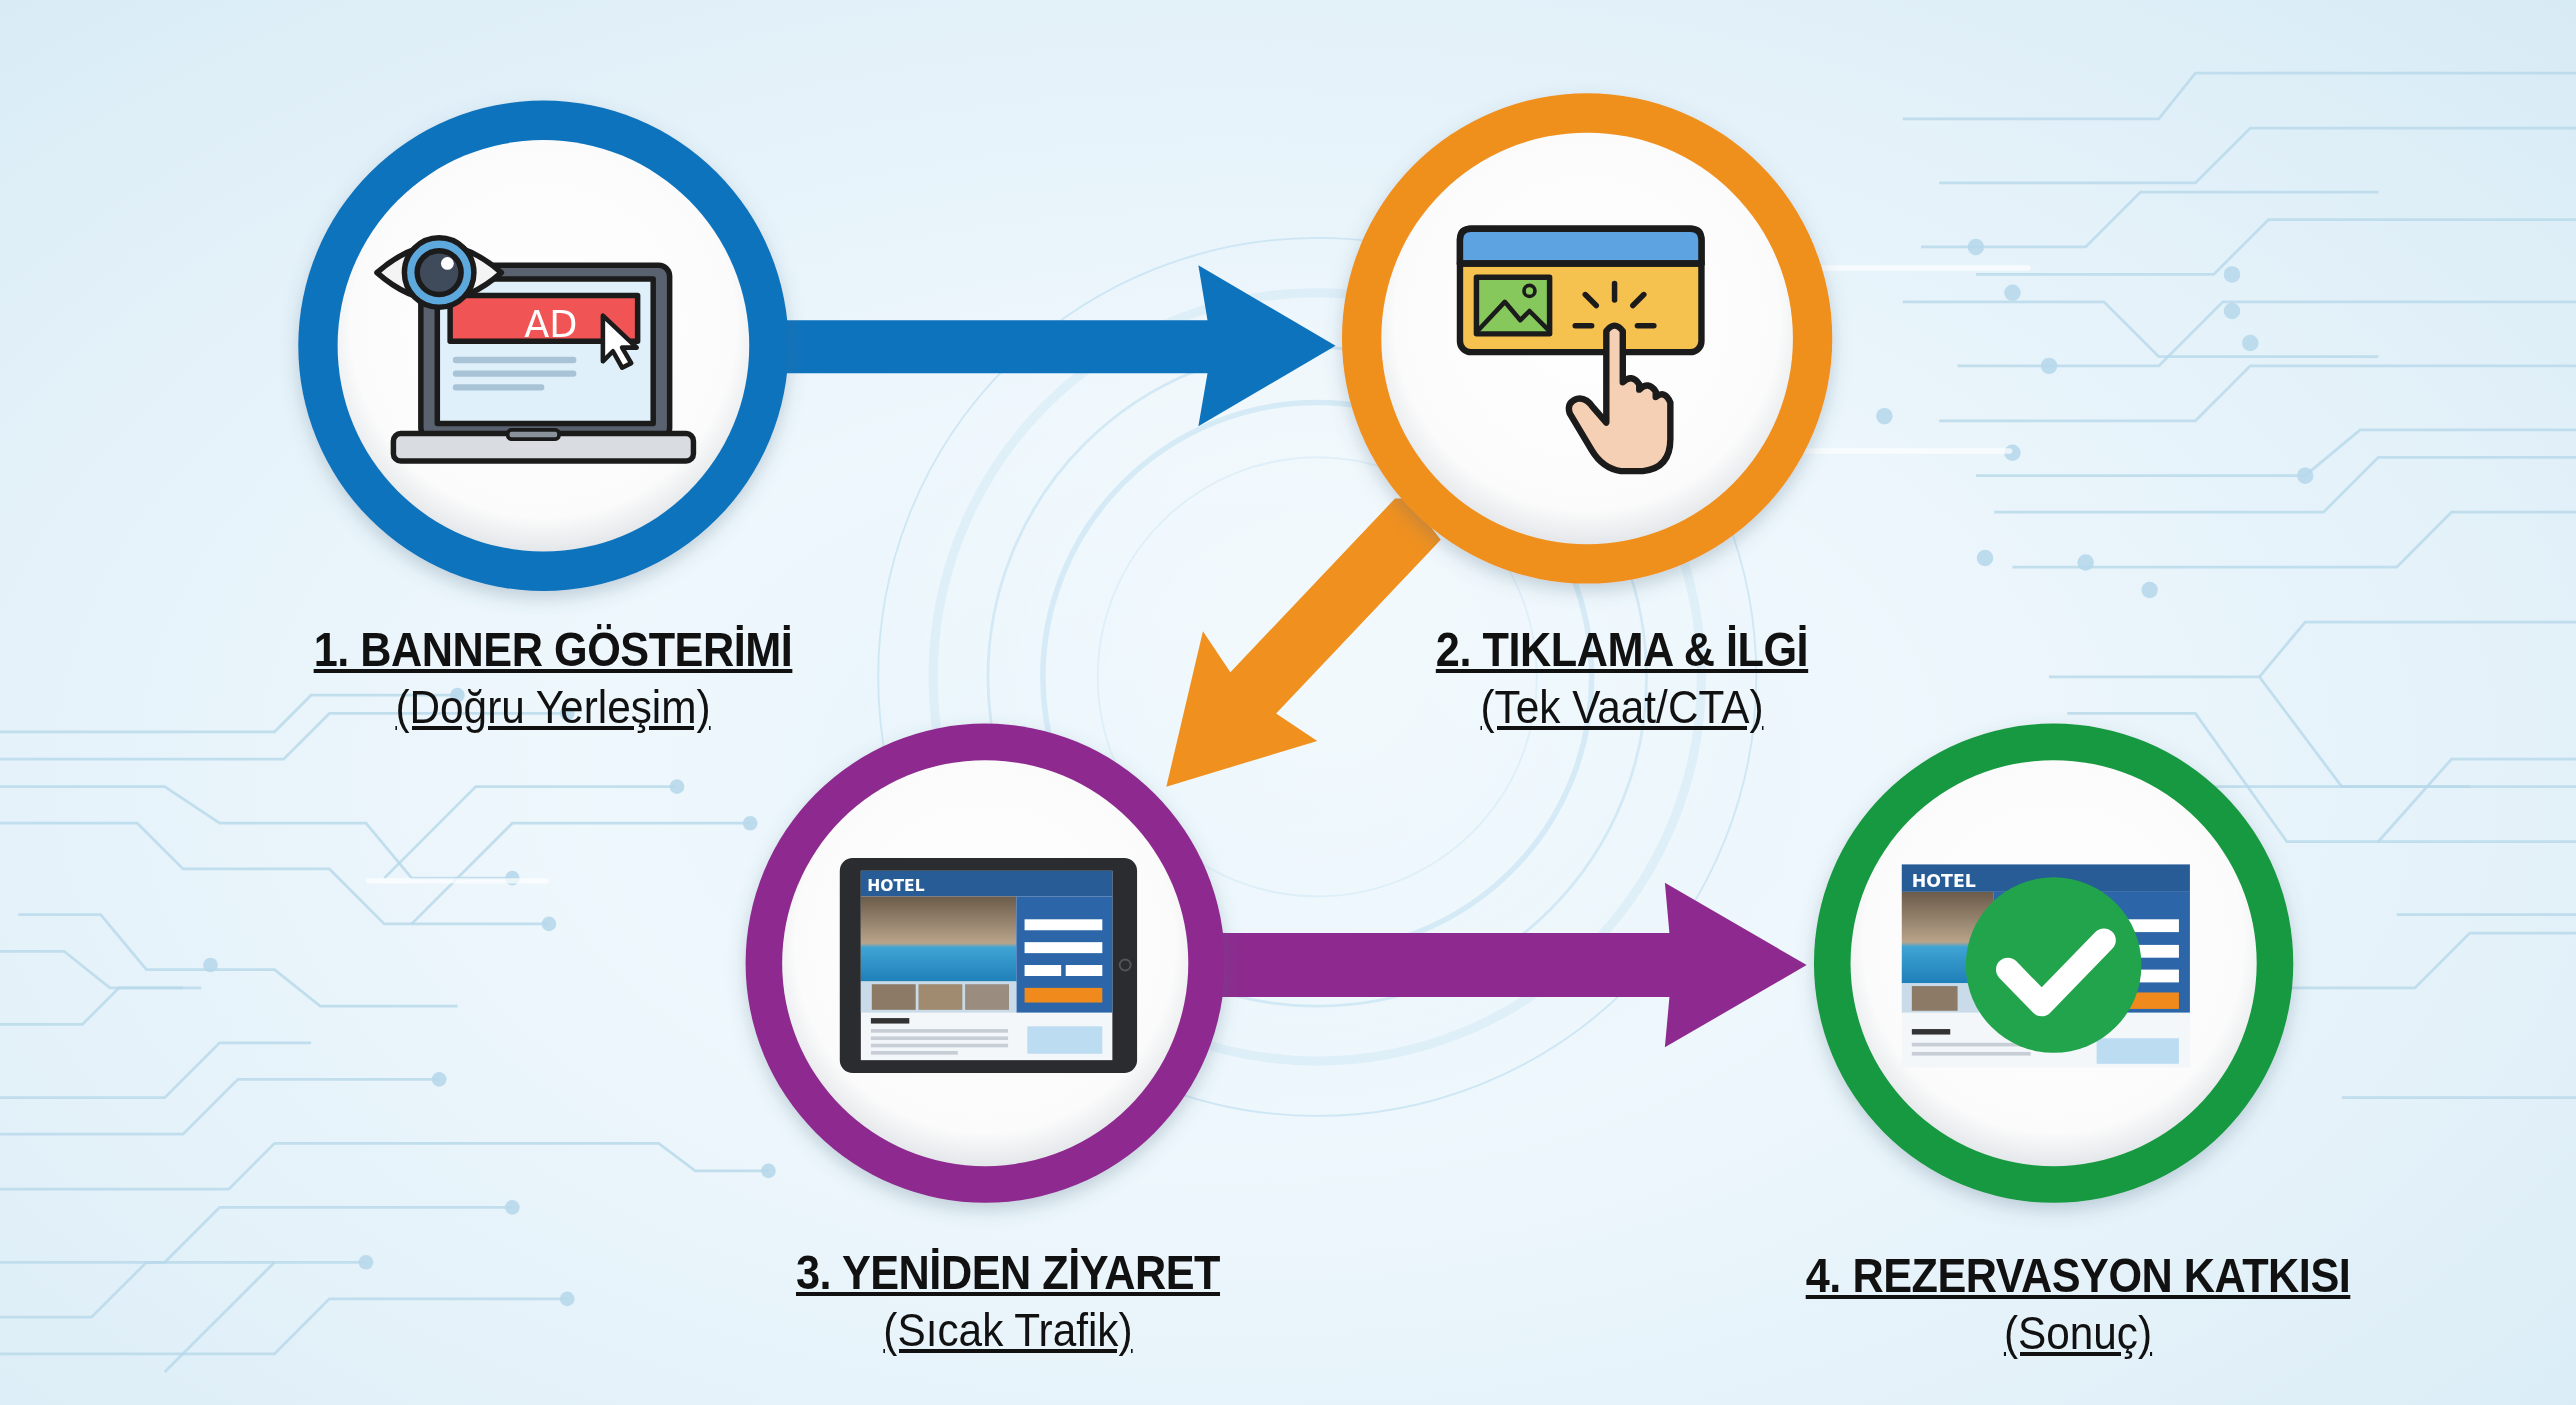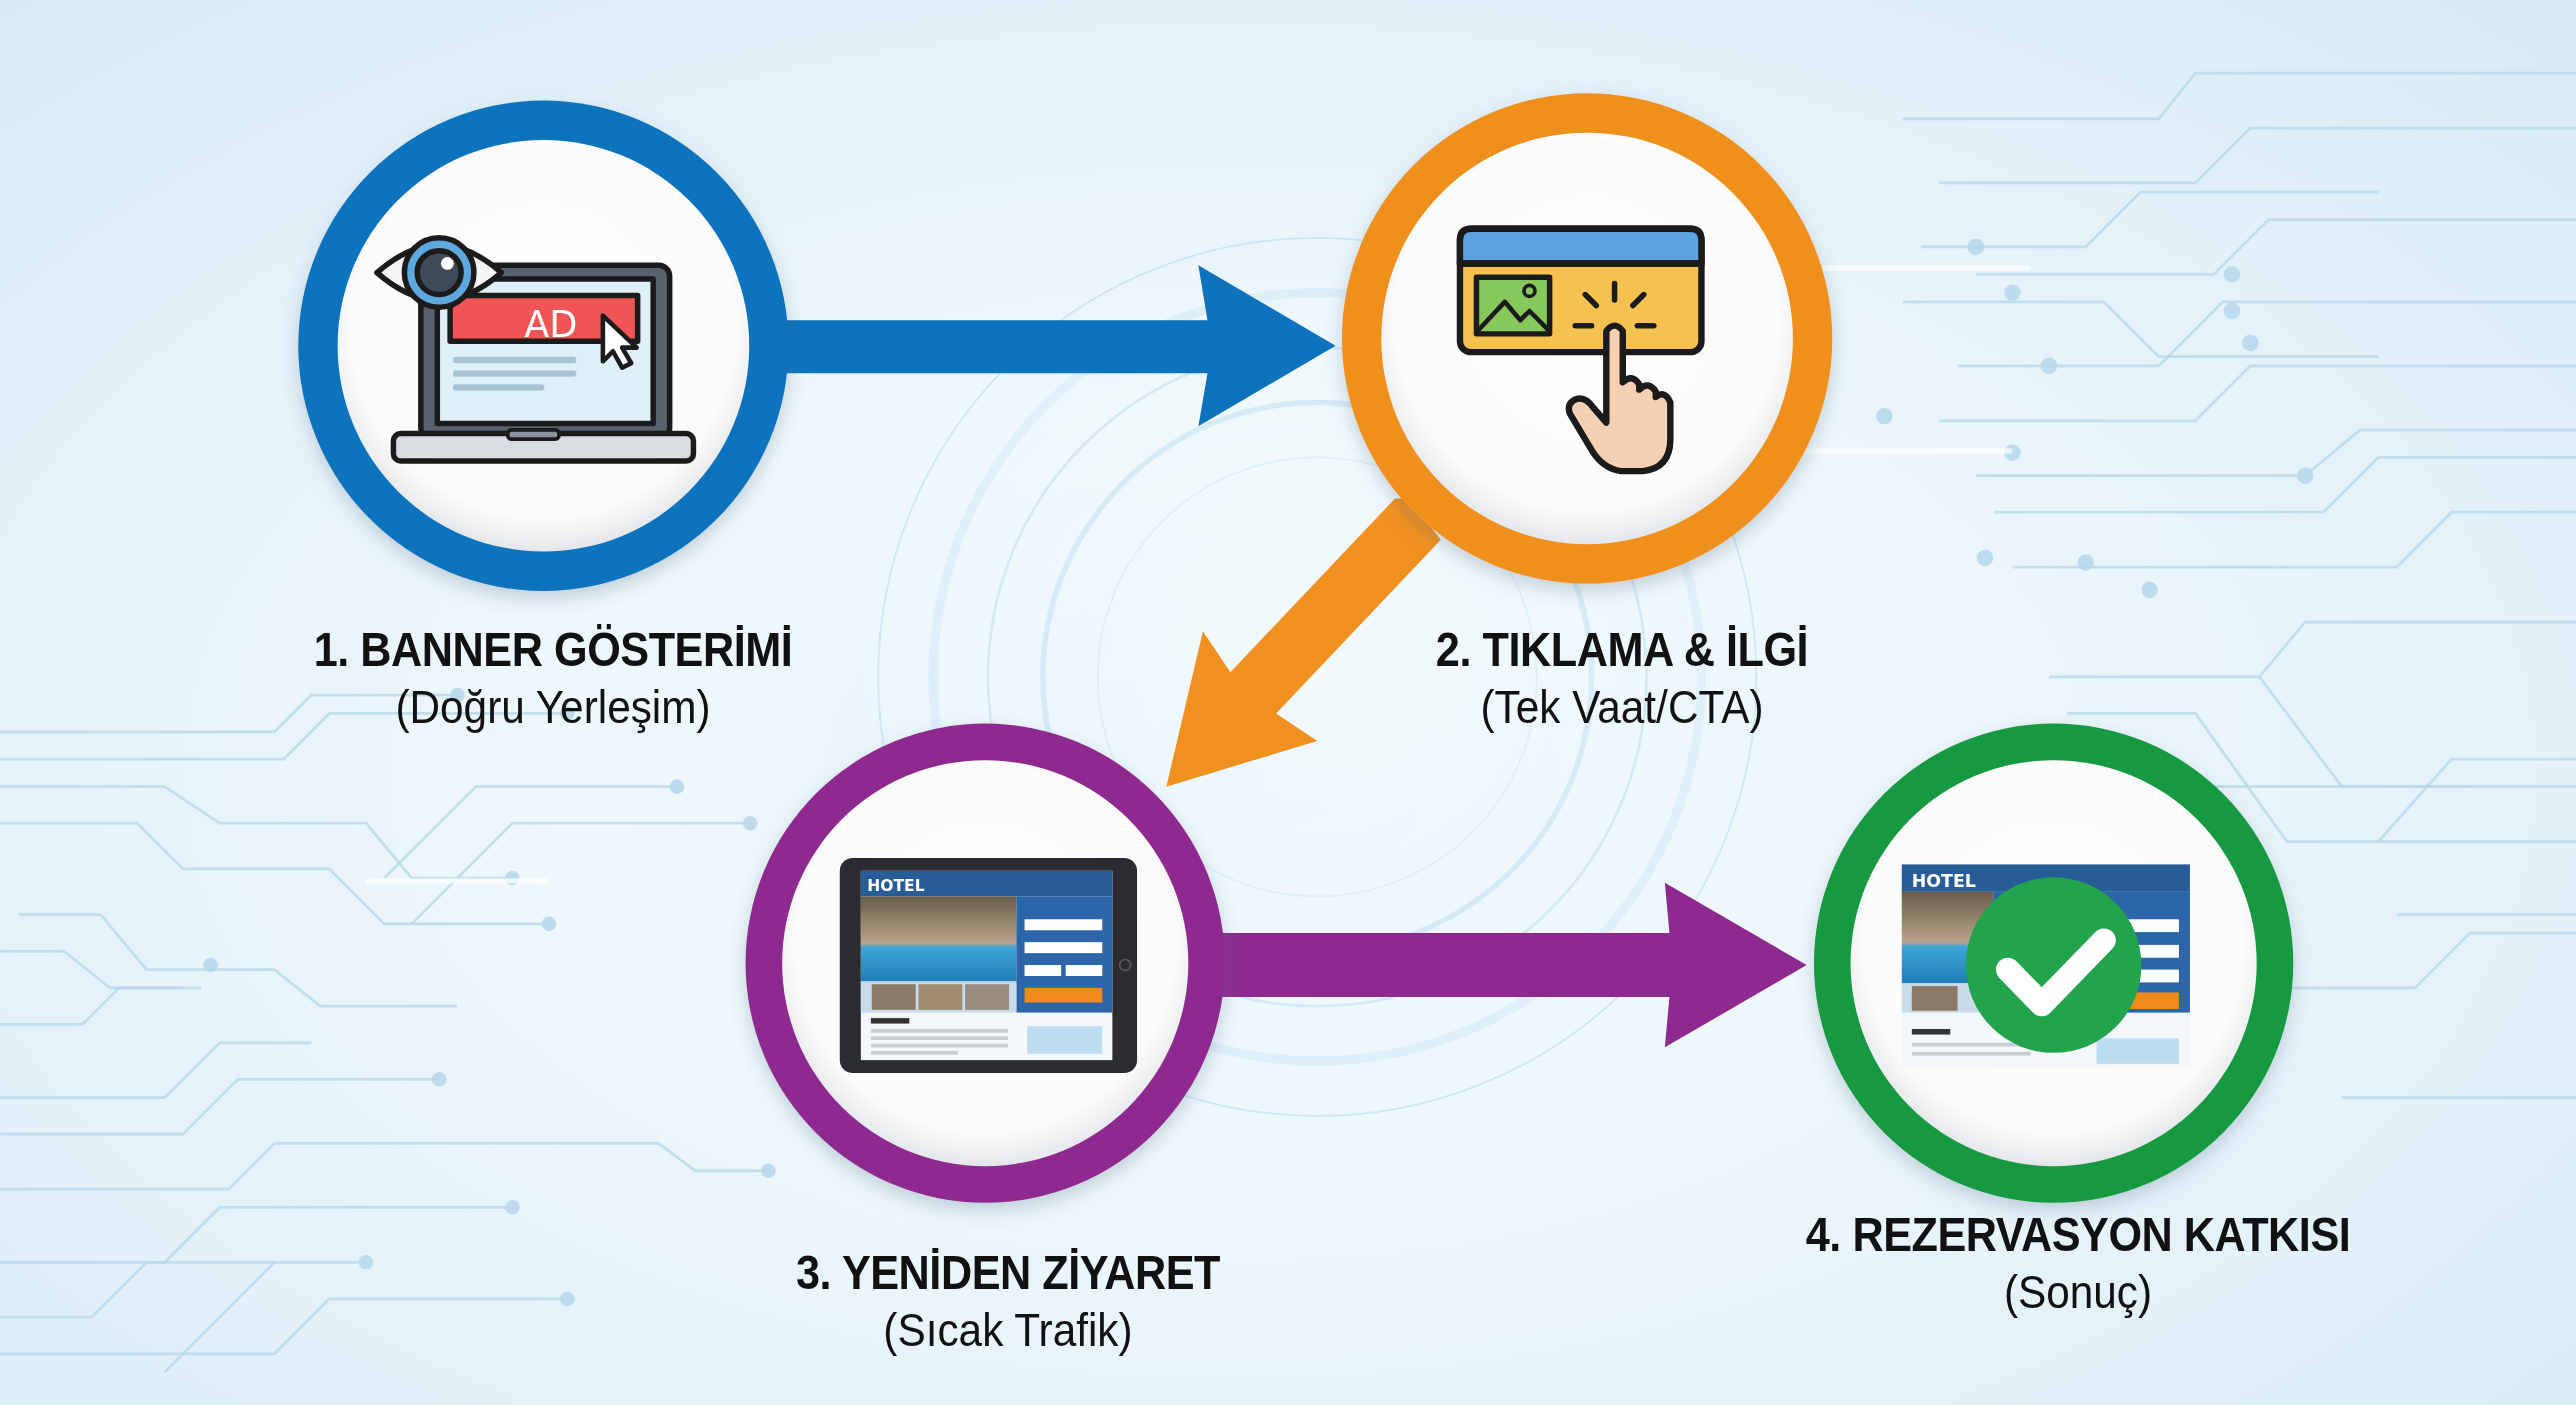--- a/index.html
+++ b/index.html
@@ -5,21 +5,21 @@
   html, body { margin: 0; padding: 0; }
   body {
     width: 2576px; height: 1405px; overflow: hidden; position: relative;
     font-family: "Liberation Sans", "DejaVu Sans", sans-serif;
     background: radial-gradient(ellipse at 48% 55%, #e6f4fb 0%, #eef7fc 35%, #e3f1f9 70%, #d7ebf5 100%);
   }
   .bg-svg { position: absolute; left: 0; top: 0; width: 2576px; height: 1405px; }
   .diagram-svg { position: absolute; left: 0; top: 0; width: 2576px; height: 1405px; }
   .step-label {
     position: absolute; text-align: center; color: #111;
-    transform: translateX(-50%); white-space: nowrap;
+    transform: translateX(-50%); white-space: nowrap; text-decoration: underline;
   }
   .step-title {
     font-family: "Liberation Sans", sans-serif; font-weight: 700; font-size: 48px;
     letter-spacing: -0.5px; line-height: 55px;
     transform: scaleX(0.9); transform-origin: center;
   }
   .step-sub {
     font-family: "Liberation Sans", sans-serif; font-weight: 400; font-size: 46px;
     line-height: 57px; margin-top: 1.8px;
     transform: scaleX(0.92); transform-origin: center;
@@ -270,17 +270,17 @@
 <div class="step-label" style="left:1622px; top:622px;text-align:center;">
   <div class="step-title">2. TIKLAMA &amp; İLGİ</div>
   <div class="step-sub">(Tek Vaat/CTA)</div>
 </div>
 
 <div class="step-label" style="left:1008px; top:1245px;">
   <div class="step-title">3. YENİDEN ZİYARET</div>
   <div class="step-sub">(Sıcak Trafik)</div>
 </div>
 
-<div class="step-label" style="left:2078px; top:1207px;">
+<div class="step-label" style="left:2078px; top:1248px;">
   <div class="step-title">4. REZERVASYON KATKISI</div>
   <div class="step-sub">(Sonuç)</div>
 </div>
 
 
 </body></html>

